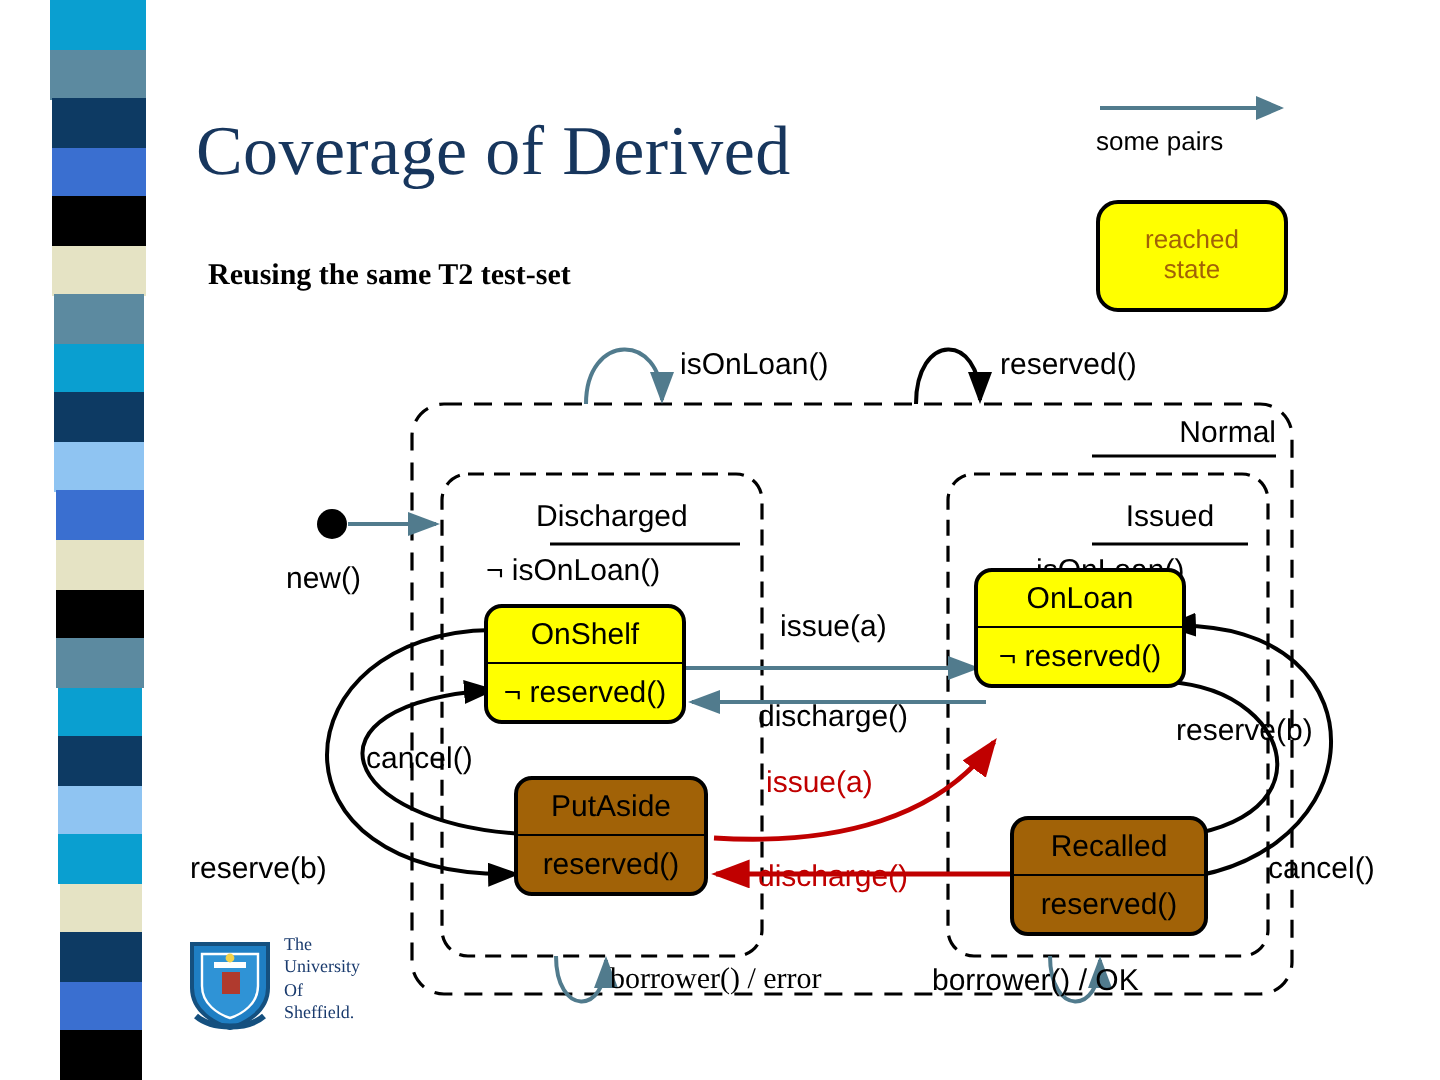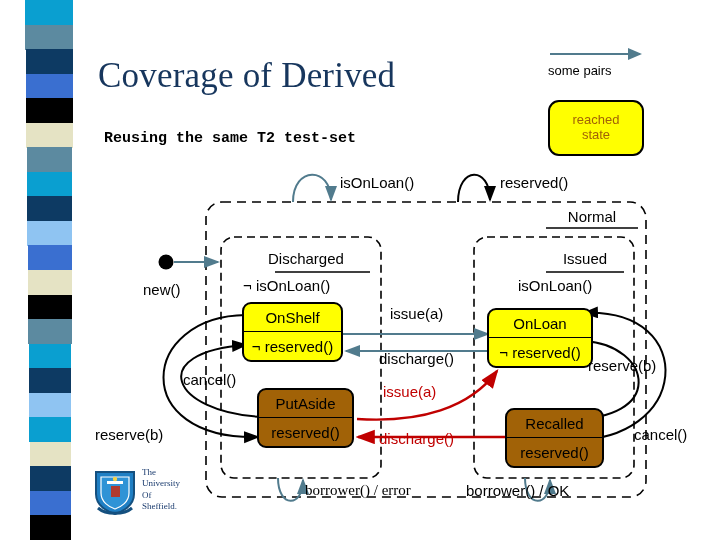--- a/index.html
+++ b/index.html
@@ -14,21 +14,21 @@
   #stripe-band .stripe{position:absolute;left:0;width:100%;}
 
   
   #page-title{
     position:absolute;left:98px;top:56px;width:420px;
     font-family:"Liberation Serif",serif;
     font-size:35px;color:#17365d;letter-spacing:.2px;white-space:nowrap;
   }
   #page-subtitle{
     position:absolute;left:104px;top:130px;
-    font-family:Liberation Mono, monospace;
+    font-family:Liberation Serif, serif;
     font-size:15px;font-weight:bold;color:#000000;white-space:nowrap;
   }
 
   
   #legend-arrow-label{
     position:absolute;left:548px;top:63px;font-size:13px;color:#000;white-space:nowrap;
   }
   #legend-box{
     position:absolute;left:548px;top:100px;width:96px;height:56px;
     background:#ffff00;border:2px solid #000;border-radius:11px;
@@ -159,39 +159,39 @@
 
     <path d="M584,341 C652,345 668,422 565,419" fill="none" stroke="#000" stroke-width="2" marker-end="url(#ablk)"></path>
 
     <path d="M568,440 C690,444 700,308 584,313" fill="none" stroke="#000" stroke-width="2" marker-end="url(#ablk)"></path>
 
     <path d="M278,478 C278,508 303,508 303,480" fill="none" stroke="#517b8d" stroke-width="2" marker-end="url(#ablu)"></path>
 
     <path d="M525,478 C525,508 550,508 550,480" fill="none" stroke="#517b8d" stroke-width="2" marker-end="url(#ablu)"></path>
   </svg>
 
-  <div class="compo-label" style="left:546px;top:208px;width:92px;text-align:center;">Normal</div>
+  <div class="compo-label" style="left:546px;top:208px;width:92px;text-align:right;">Normal</div>
 
   <div class="compo-label" style="left:268px;top:250px;width:108px;text-align:left;">Discharged</div>
   <div class="inv-label" style="left:243px;top:277px;">¬ isOnLoan()</div>
 
   <div class="compo-label" style="left:546px;top:250px;width:78px;text-align:center;">Issued</div>
   <div class="inv-label" style="left:518px;top:277px;">isOnLoan()</div>
 
   <div class="sbox yellow" style="left:242px;top:302px;width:101px;height:60px;">
     <div class="name">OnShelf</div>
     <div class="inv">¬ reserved()</div>
   </div>
 
   <div class="sbox" style="left:257px;top:388px;width:97px;height:60px;">
     <div class="name">PutAside</div>
     <div class="inv">reserved()</div>
   </div>
 
-  <div class="sbox yellow" style="left:487px;top:308px;width:106px;height:60px;">
+  <div class="sbox yellow" style="left:487px;top:284px;width:106px;height:60px;">
     <div class="name">OnLoan</div>
     <div class="inv">¬ reserved()</div>
   </div>
 
   <div class="sbox" style="left:505px;top:388px;width:99px;height:60px;margin-top:20px;">
     <div class="name">Recalled</div>
     <div class="inv">reserved()</div>
   </div>
 
   <div class="elabel" style="left:340px;top:174px;font-size:15px;">isOnLoan()</div>

